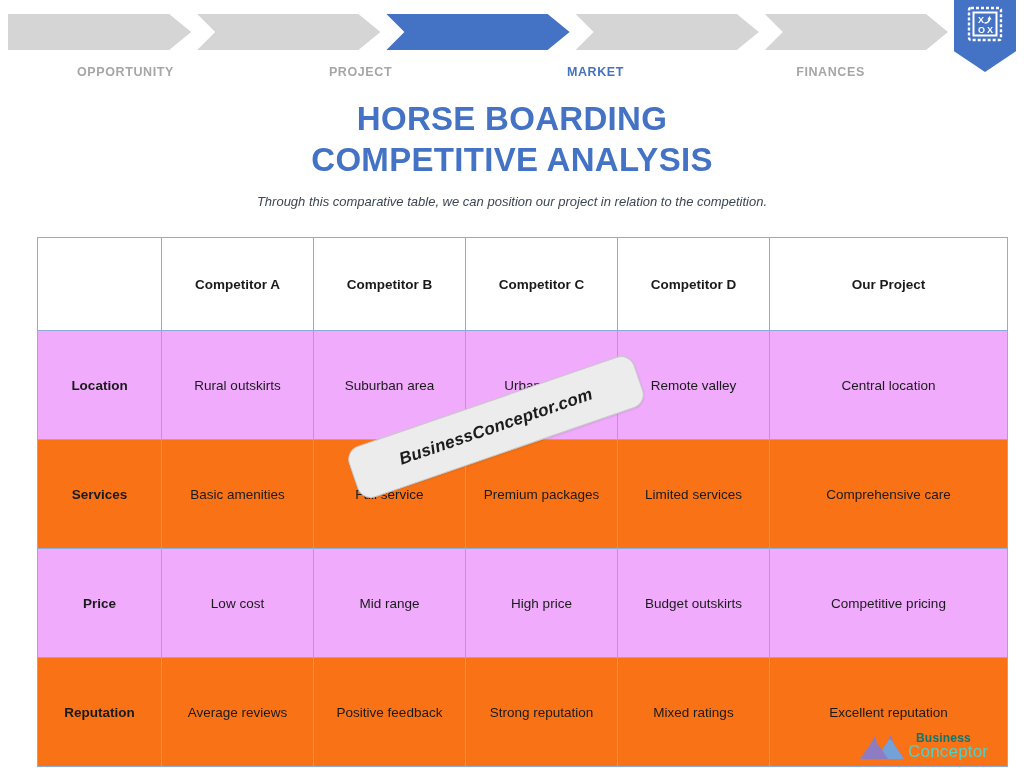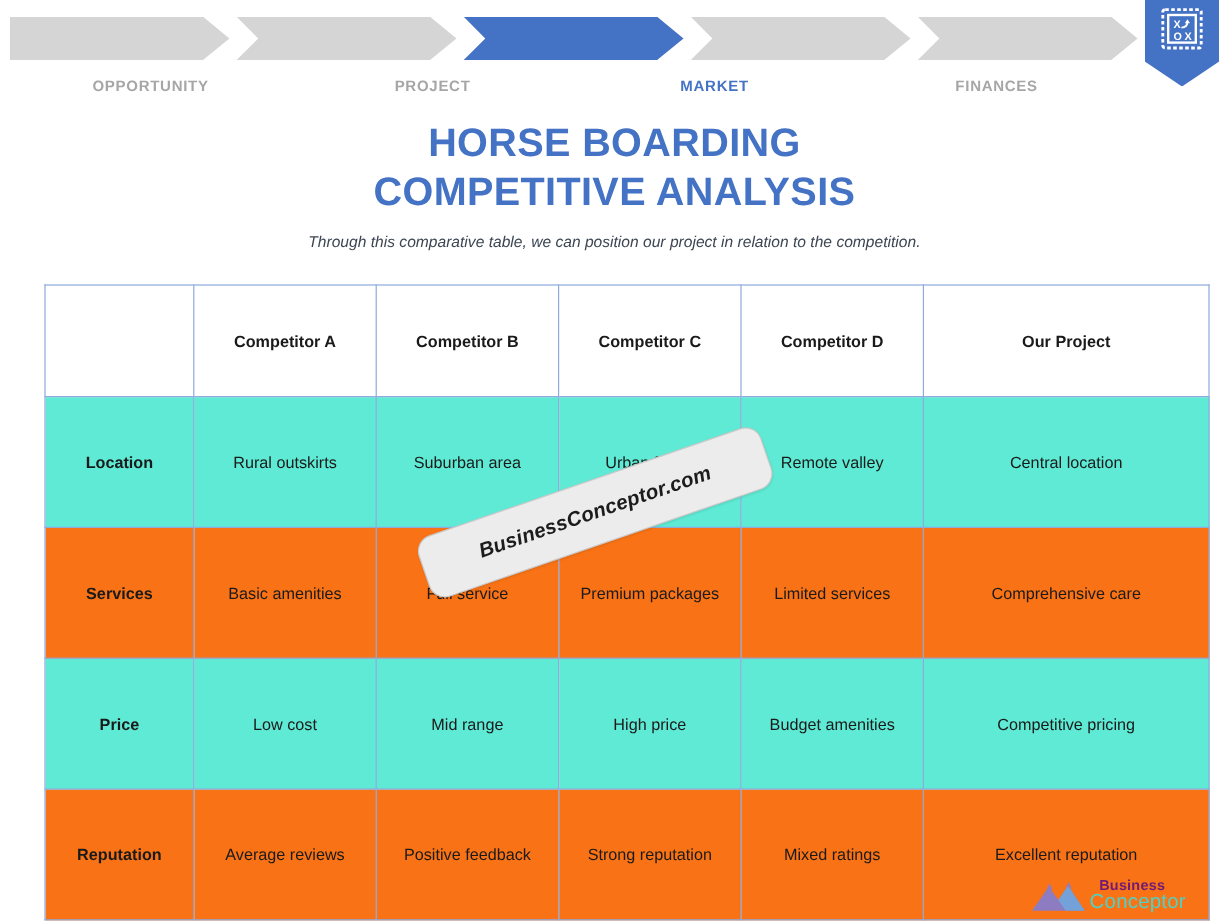--- a/index.html
+++ b/index.html
@@ -123,21 +123,21 @@
     vertical-align: middle;
     font-size: 13.5px;
     color: #1a1a1a;
     padding: 4px 6px;
   }
   .col-label { width: 124px; }
   .col-comp  { width: 152px; }
   .col-ours  { width: 238px; }
 
   tr.hrow td { height: 84px; background: #ffffff; }
-  tr.shaded td { background: #5eead4; }
+  tr.shaded td { background: #f0abfc; }
   tr.plain td  { background: #f97316; }
   tr.body td   { height: 100px; }
 
   .hdr-cell { font-weight: bold; font-size: 15px; }
   .row-label { font-weight: bold; font-size: 15px; }
 
   
   #watermark {
     position: absolute;
     left: 345;
@@ -170,21 +170,21 @@
     width: 152px;
     height: 34px;
   }
   #brand-logo .mark { position: absolute; left: 0; top: 4px; }
   #brand-logo .word-top {
     position: absolute;
     left: 58px;
     top: 1px;
     font-size: 12px;
     font-weight: bold;
-    color: #701a75;
+    color: #0f766e;
     letter-spacing: 0.2px;
   }
   #brand-logo .word-bot {
     position: absolute;
     left: 50px;
     top: 12px;
     font-size: 17px;
     font-weight: normal;
     color: #4fd1c5;
     letter-spacing: 0.2px;
@@ -264,21 +264,21 @@
       <td>Premium packages</td>
       <td>Limited services</td>
       <td>Comprehensive care</td>
     </tr>
 
     <tr class="body shaded">
       <td class="row-label">Price</td>
       <td>Low cost</td>
       <td>Mid range</td>
       <td>High price</td>
-      <td>Budget amenities</td>
+      <td>Budget outskirts</td>
       <td>Competitive pricing</td>
     </tr>
 
     <tr class="body plain">
       <td class="row-label">Reputation</td>
       <td>Average reviews</td>
       <td>Positive feedback</td>
       <td>Strong reputation</td>
       <td>Mixed ratings</td>
       <td>Excellent reputation</td>

